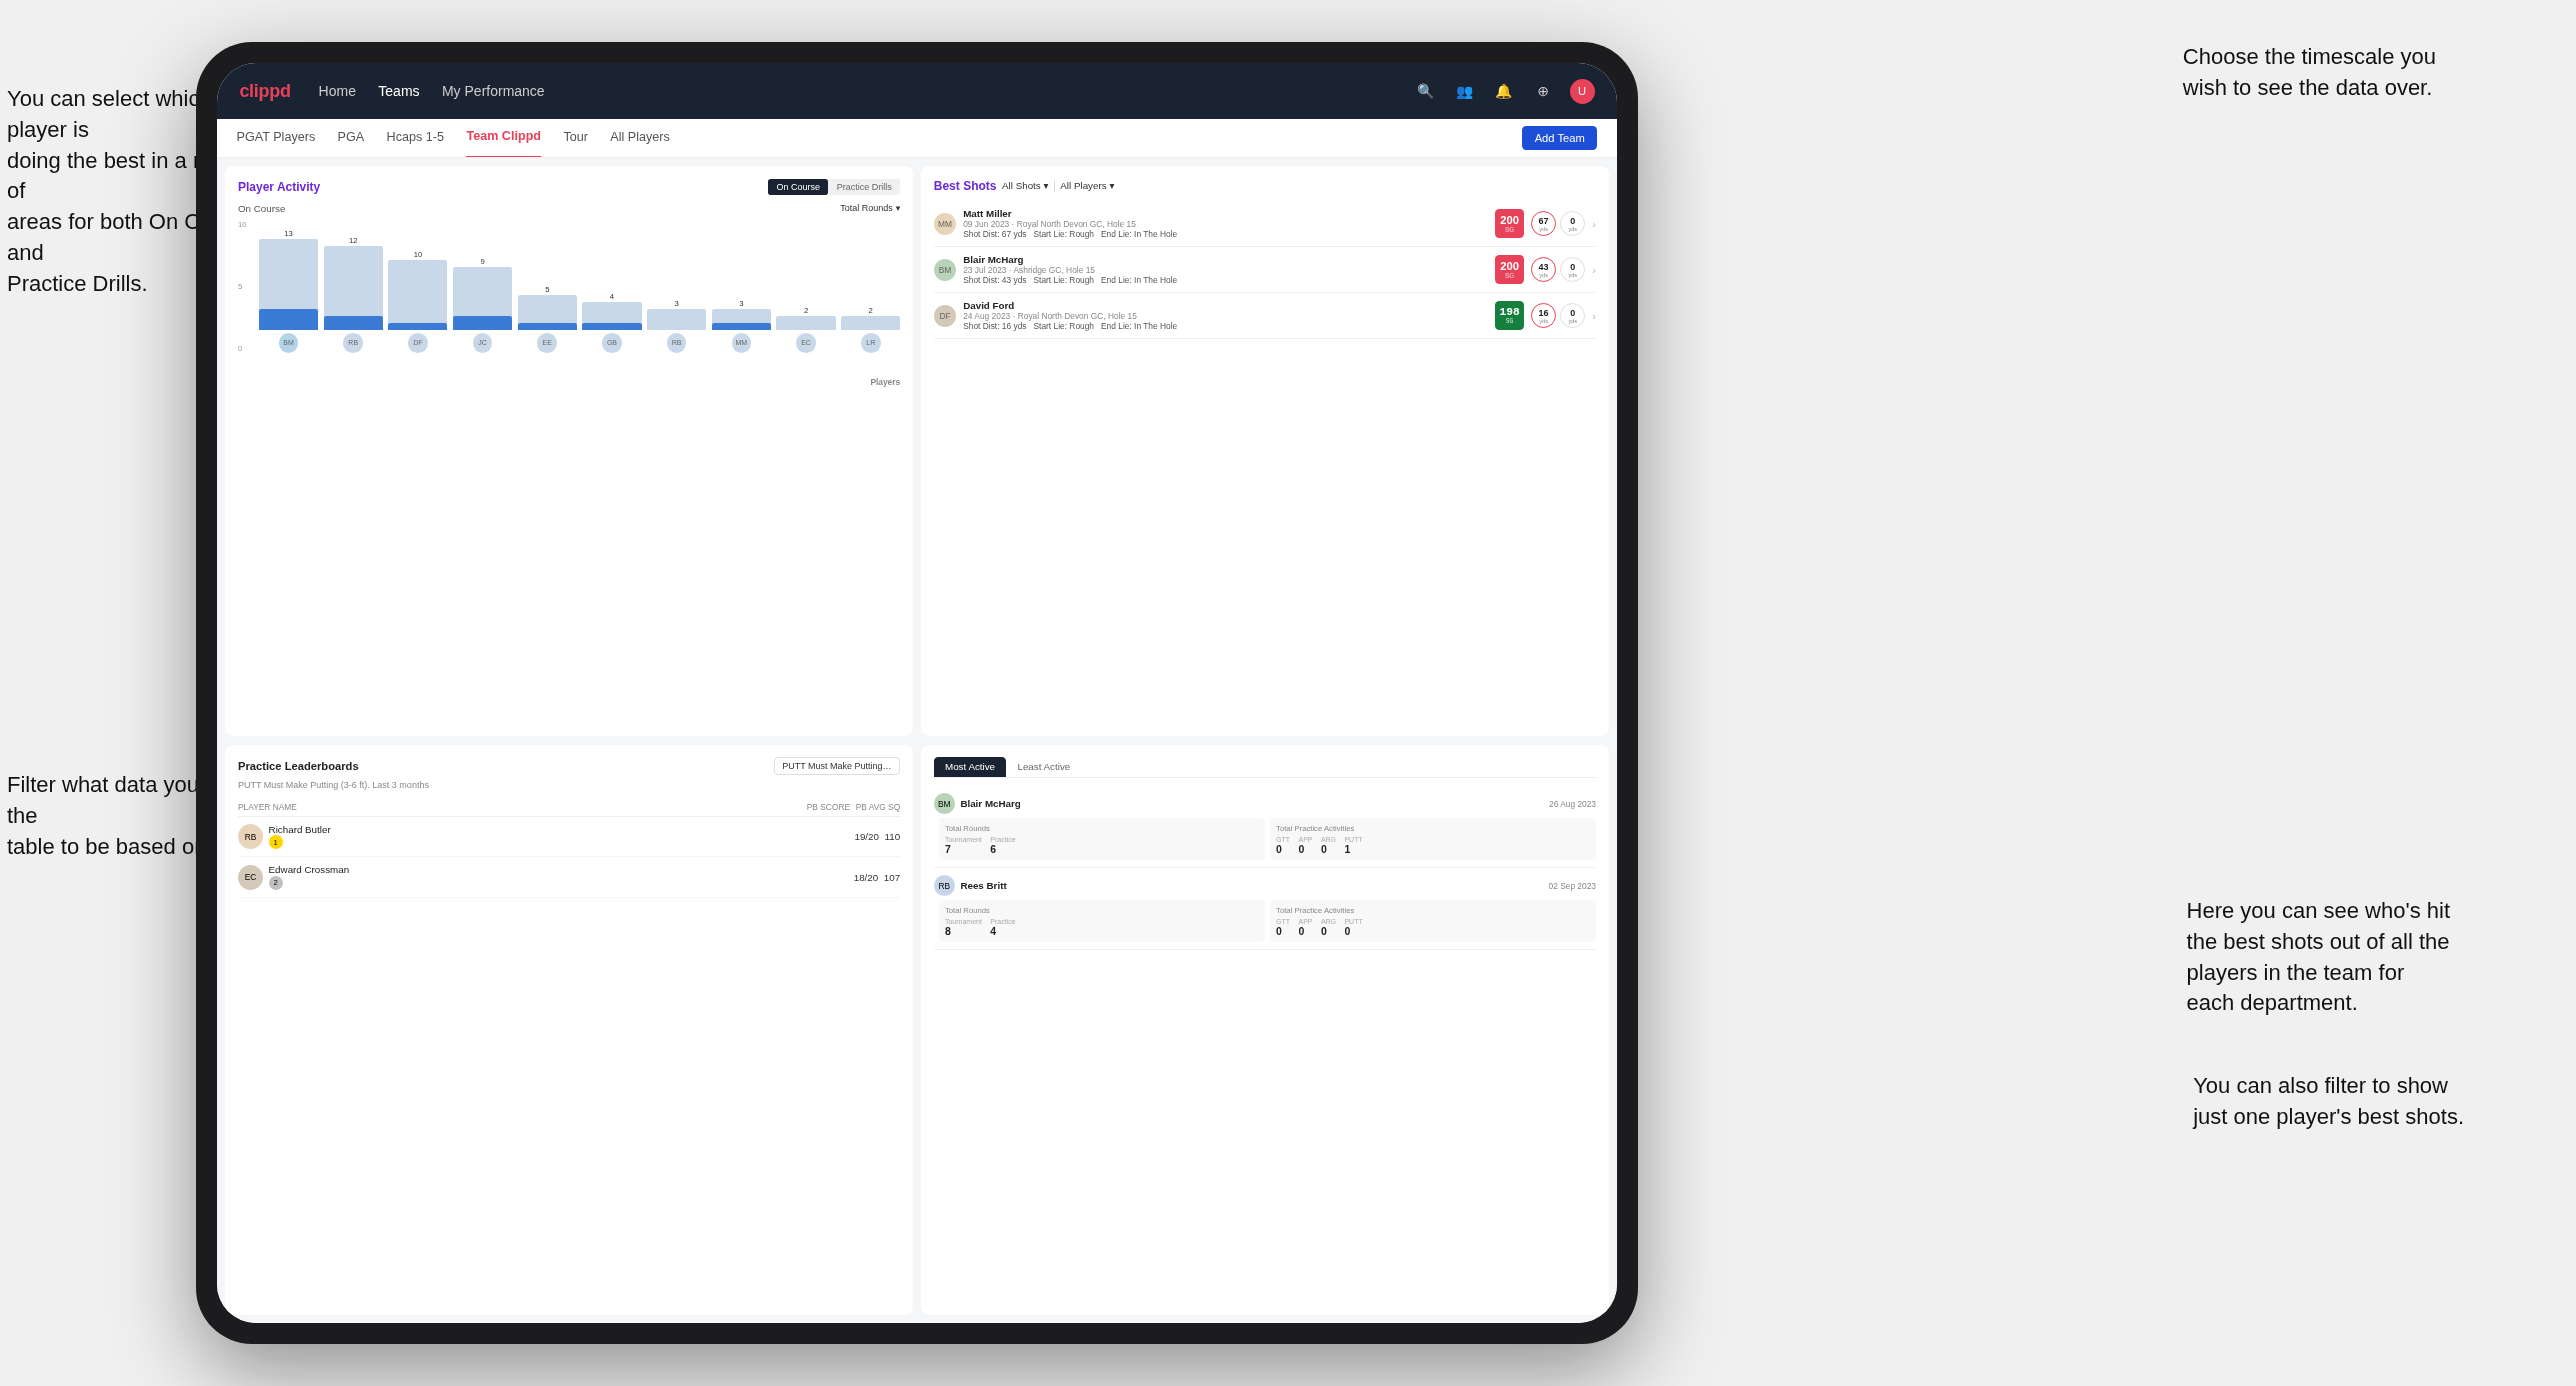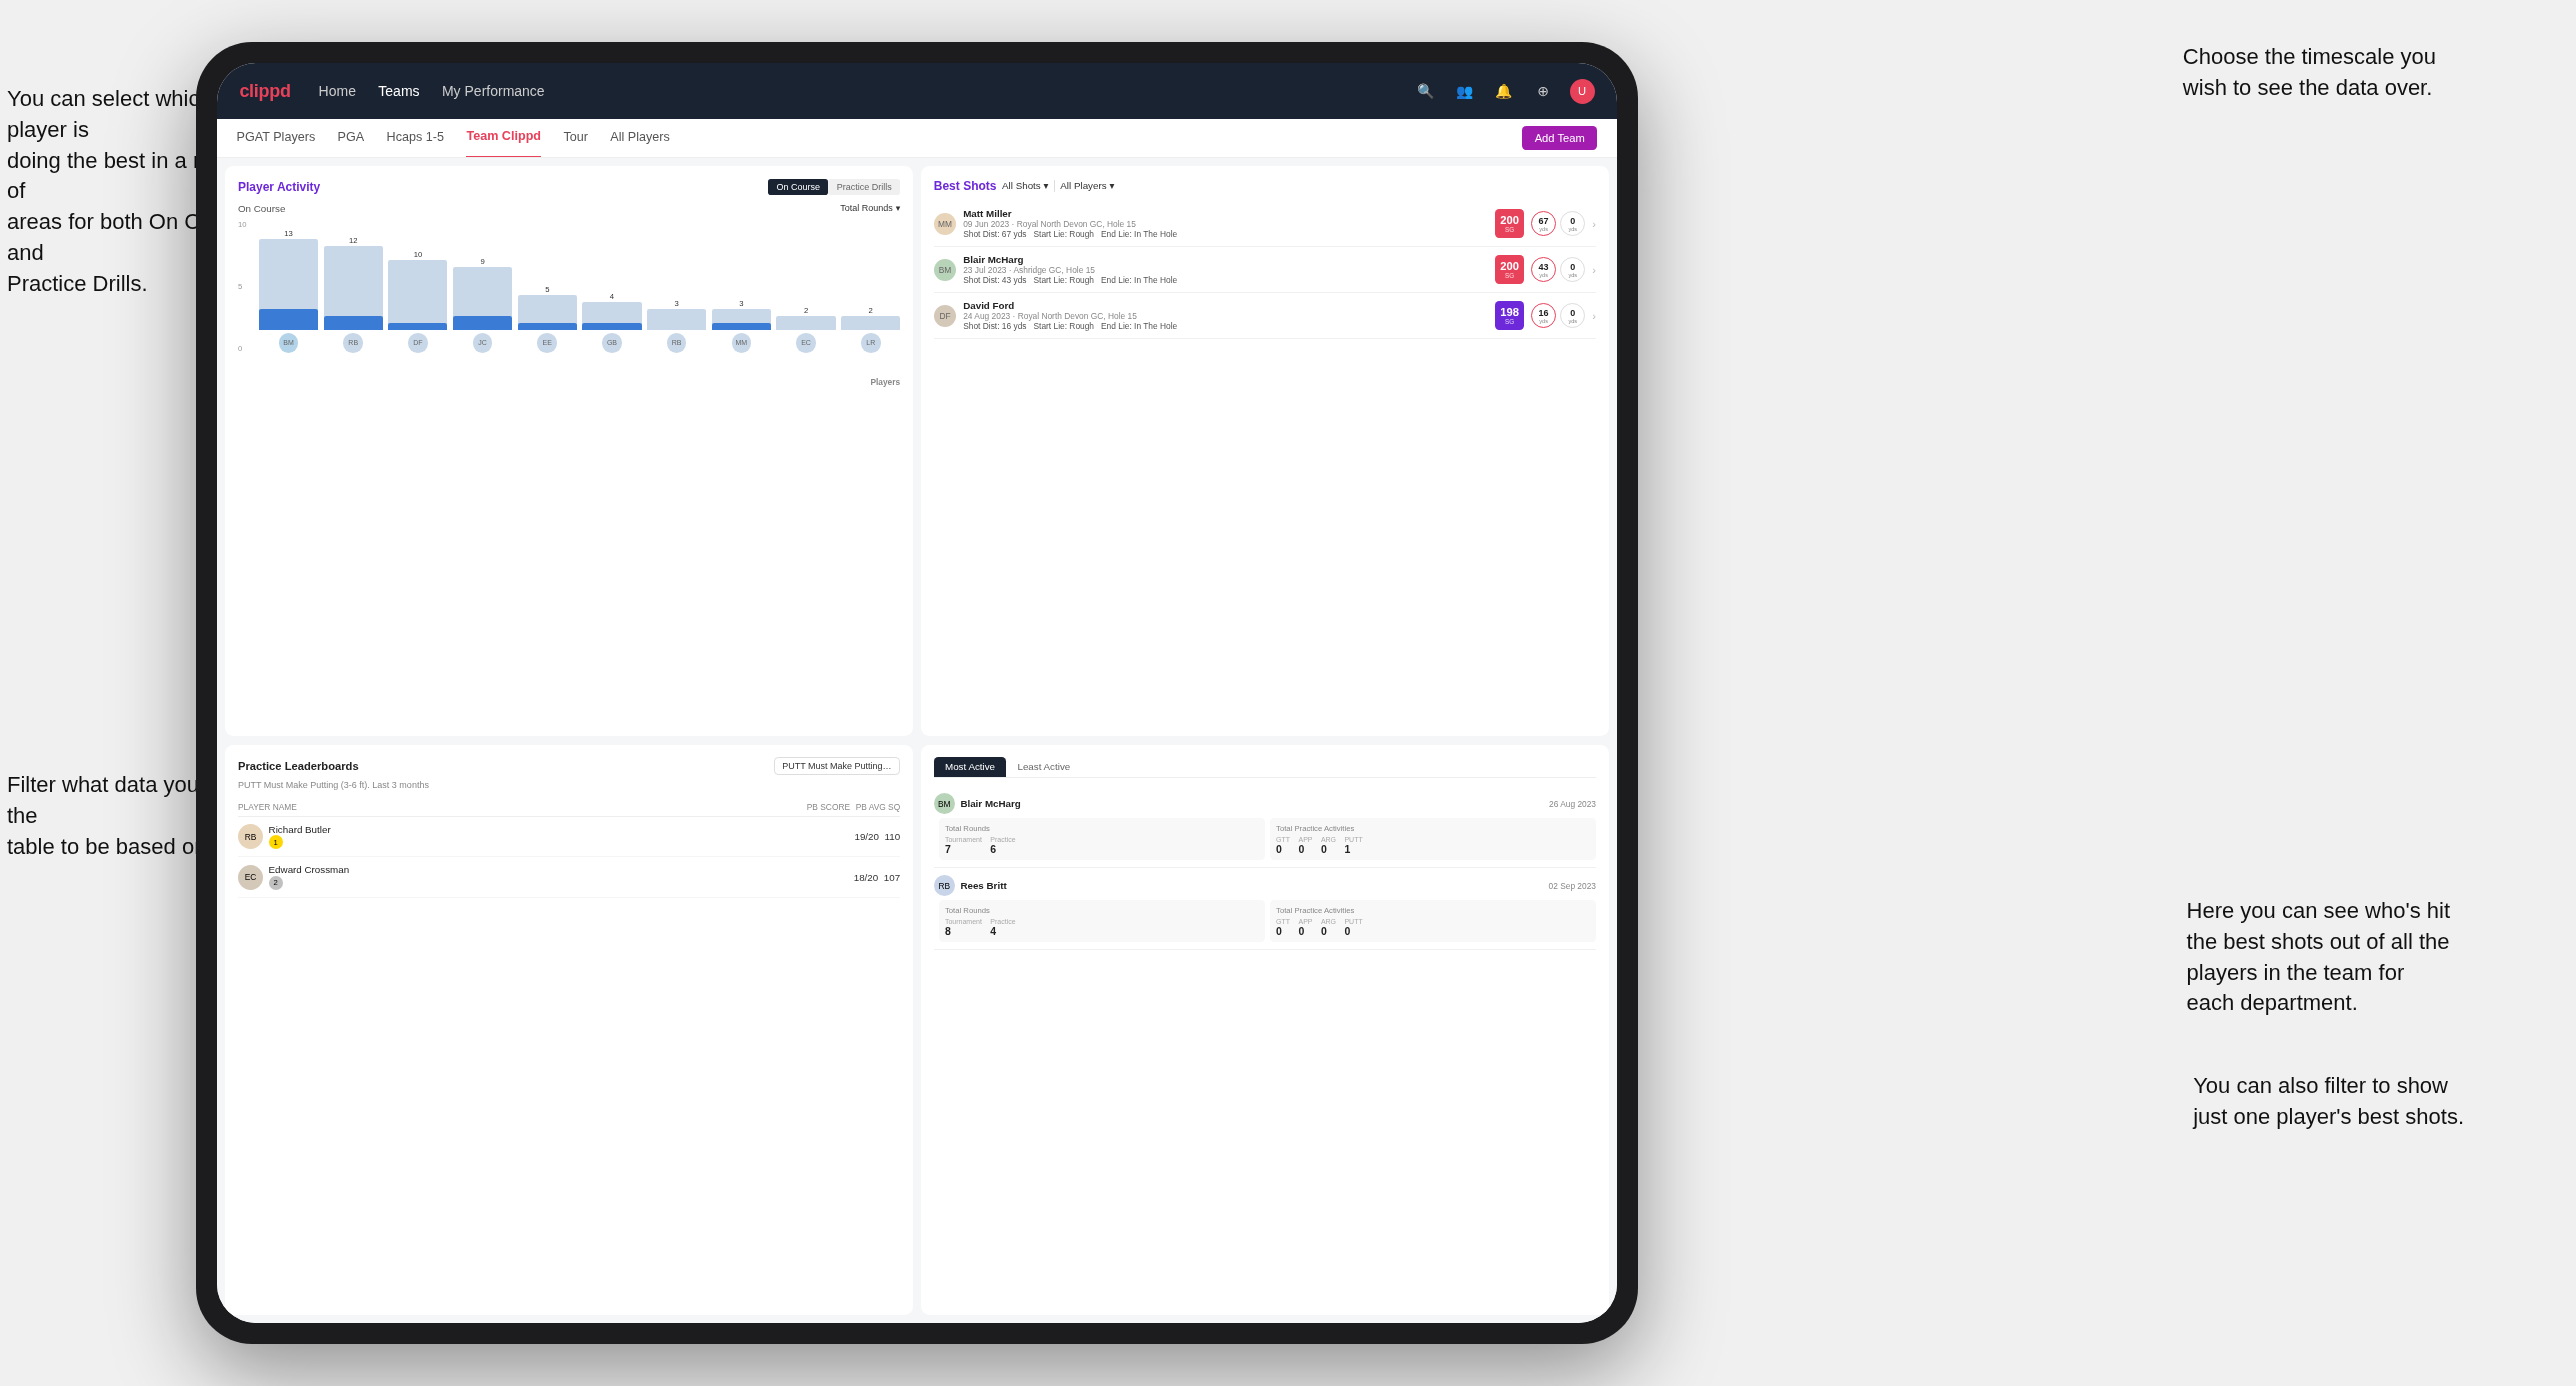--- a/index.html
+++ b/index.html
@@ -129,21 +129,21 @@
 
     .sub-tab.active {
       color: #e8415a;
       border-bottom: 1.4px solid #e8415a;
       font-weight: 600;
     }
 
     .sub-nav-spacer { flex: 1; }
 
     .add-team-btn {
-      background: #a21caf;
+      background: #1d4ed8;
       color: #fff;
       font-size: 11.2px;
       padding: 5.6px 12.6px;
       border-radius: 4.2px;
       cursor: pointer;
       text-align: right;
     }
 
     
     .team-header {
@@ -972,21 +972,21 @@
               <span>24 Aug 2023</span> ·
               <span>Royal North Devon GC</span>,
               <span>Hole 15</span>
             </div>
             <div class="shot-details">
               Shot Dist: <span>16 yds</span>
               &nbsp; Start Lie: <span>Rough</span>
               &nbsp; End Lie: <span>In The Hole</span>
             </div>
           </div>
-          <div class="shot-badge" style="background:#6d28d9;">
+          <div class="shot-badge" style="background:#15803d;font-family:Liberation Mono, monospace;">
             <span class="shot-badge-num">198</span>
             <span class="shot-badge-label">SG</span>
           </div>
           <div class="shot-stats">
             <div class="stat-pill">
               <div class="stat-circle highlight">
                 <span class="stat-num">16</span>
                 <span class="stat-unit">yds</span>
               </div>
             </div>

